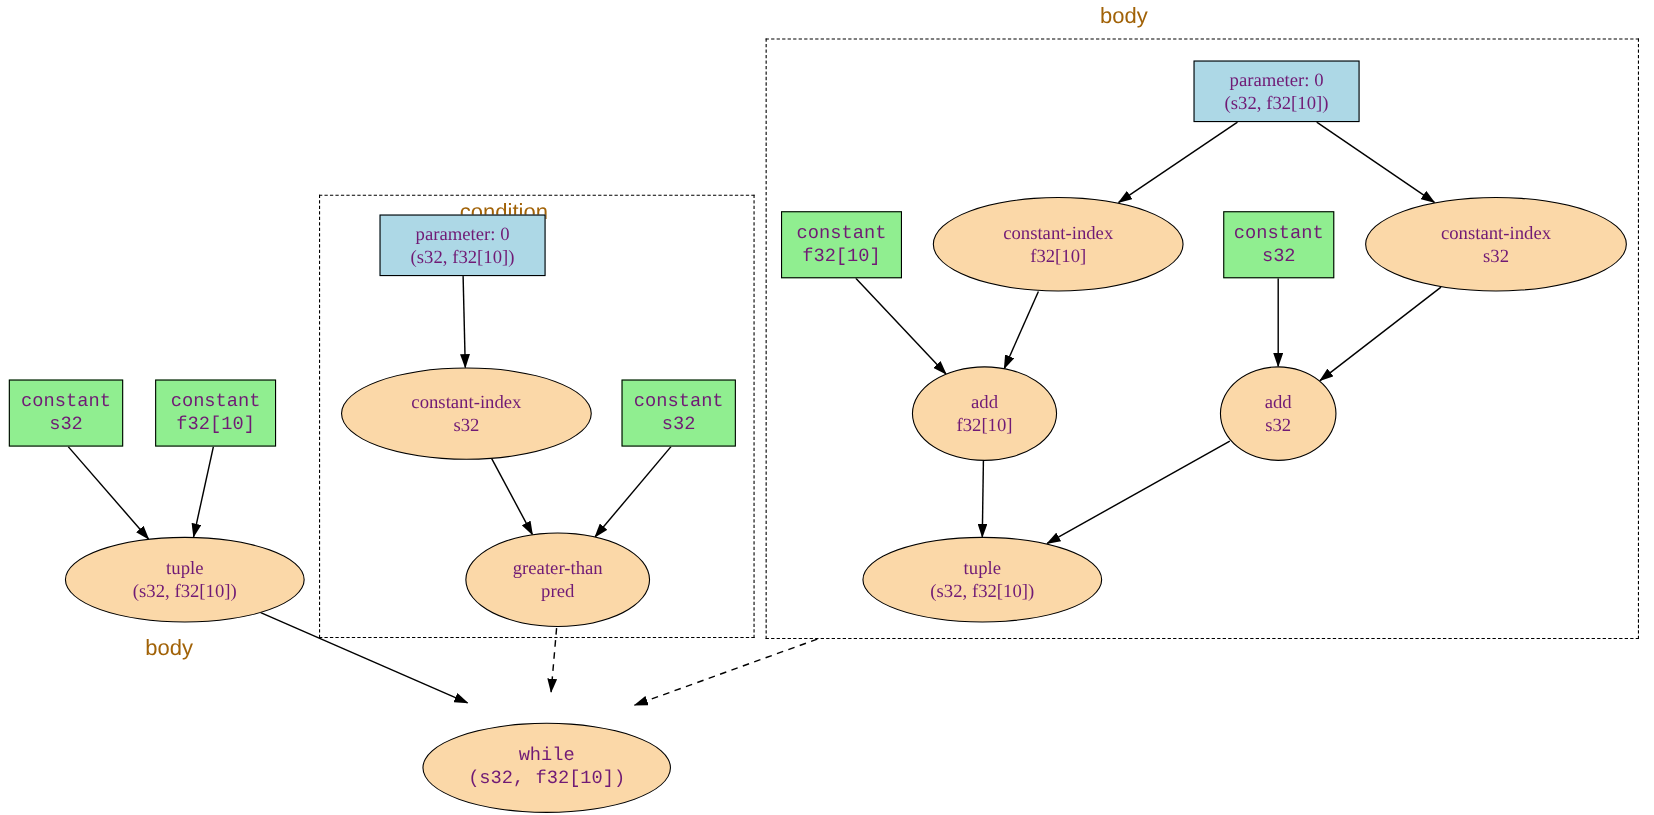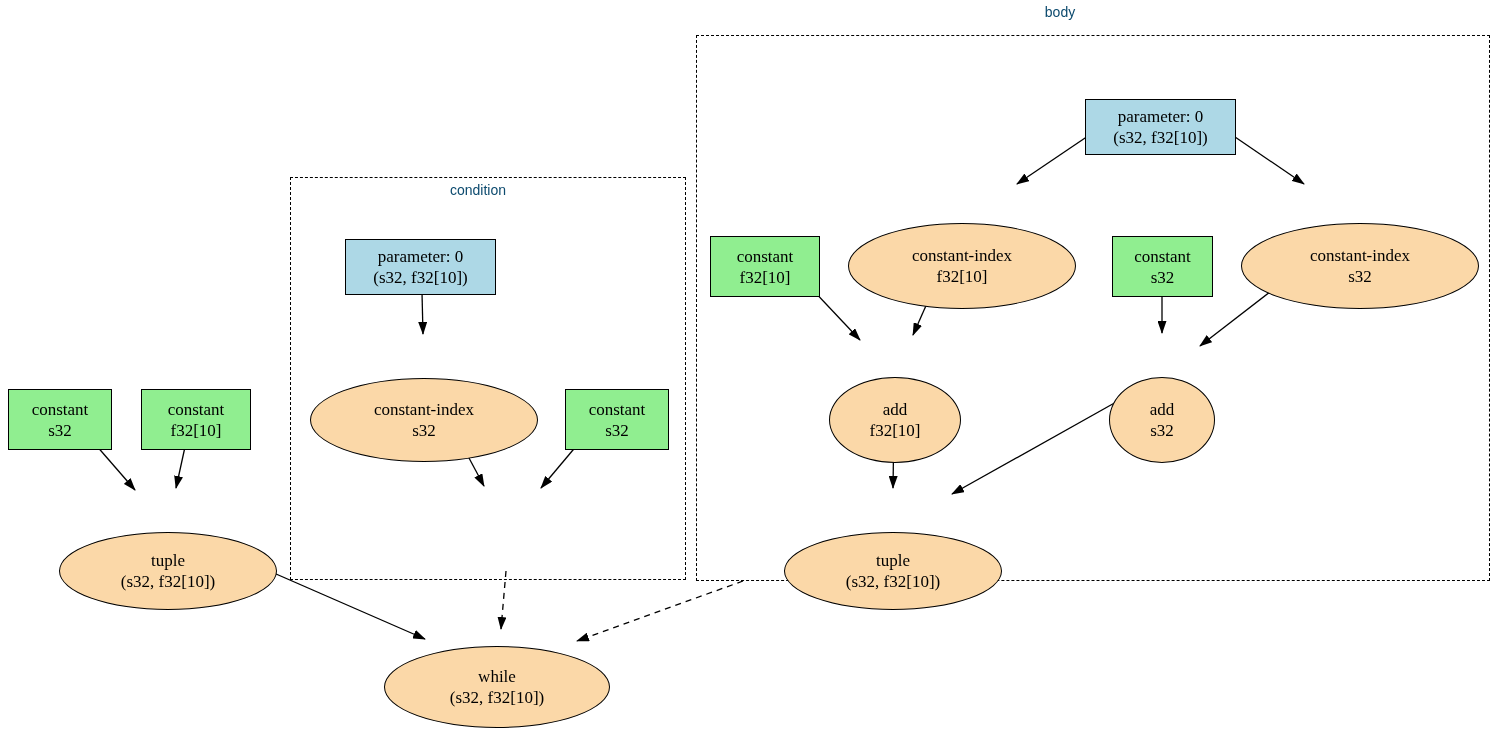--- a/index.html
+++ b/index.html
@@ -13,39 +13,38 @@
     background: #ffffff; overflow: hidden;
   }
   #edges { position: absolute; left: 0; top: 0; }
   .cluster {
     position: absolute;
     border: 1px dashed #000000;
     background: transparent;
   }
   .cluster-label {
     position: absolute;
-    color: #0c4a6e;
+    color: #a16207;
     font-family: "Liberation Sans", "DejaVu Sans", sans-serif;
-    font-size: 14px;
-    text-align: center;
+    font-size: 20px;
+    text-align: left;
     width: 120px;
   }
   .node {
     position: absolute;
     display: flex; flex-direction: column;
     align-items: center; justify-content: center;
     border: 1px solid #000000;
     font-size: 17px; line-height: 21px;
     text-align: center;
-    color: #000000;
-    margin-top: 44px;
+    color: #701a75;
   }
   .node.ellipse { border-radius: 50%; }
   .fill-op    { background: #fbd8a8; }
-  .fill-const { background: #90ee90; }
+  .fill-const { background: #90ee90; font-family: Liberation Mono, monospace; }
   .fill-param { background: #add8e6; }
 </style>
 </head>
 <body>
 
 <div id="canvas">
 
   <svg id="edges" width="1504" height="741" viewBox="0 0 1504 741">
     <defs>
       <marker id="arrow" markerWidth="13" markerHeight="9" refX="12" refY="4.5" orient="auto" markerUnits="userSpaceOnUse">
@@ -97,20 +96,24 @@
     <span>(s32, f32[10])</span>
   </div>
   <div class="node ellipse fill-op" style="left:310px; top:334px; width:228px; height:84px;">
     <span>constant-index</span>
     <span>s32</span>
   </div>
   <div class="node rect fill-const" style="left:565px; top:345px; width:104px; height:61px;">
     <span>constant</span>
     <span>s32</span>
   </div>
+  <div class="node ellipse fill-op" style="left:423px; top:484px; width:168px; height:86px;">
+    <span>greater-than</span>
+    <span>pred</span>
+  </div>
 
   <div class="node rect fill-param" style="left:1085px; top:55px; width:151px; height:56px;">
     <span>parameter: 0</span>
     <span>(s32, f32[10])</span>
   </div>
   <div class="node rect fill-const" style="left:710px; top:192px; width:110px; height:61px;">
     <span>constant</span>
     <span>f32[10]</span>
   </div>
   <div class="node ellipse fill-op" style="left:848px; top:179px; width:228px; height:86px;">
@@ -131,18 +134,18 @@
   </div>
   <div class="node ellipse fill-op" style="left:1109px; top:333px; width:106px; height:86px;">
     <span>add</span>
     <span>s32</span>
   </div>
   <div class="node ellipse fill-op" style="left:784px; top:488px; width:218px; height:78px;">
     <span>tuple</span>
     <span>(s32, f32[10])</span>
   </div>
 
-  <div class="node ellipse fill-op" style="left:384px; top:602px; width:226px; height:82px;">
+  <div class="node ellipse fill-op" style="left:384px; top:657px; width:226px; height:82px;font-family:Liberation Mono, monospace;">
     <span>while</span>
     <span>(s32, f32[10])</span>
   </div>
 
 </div>
 
 </body></html>

